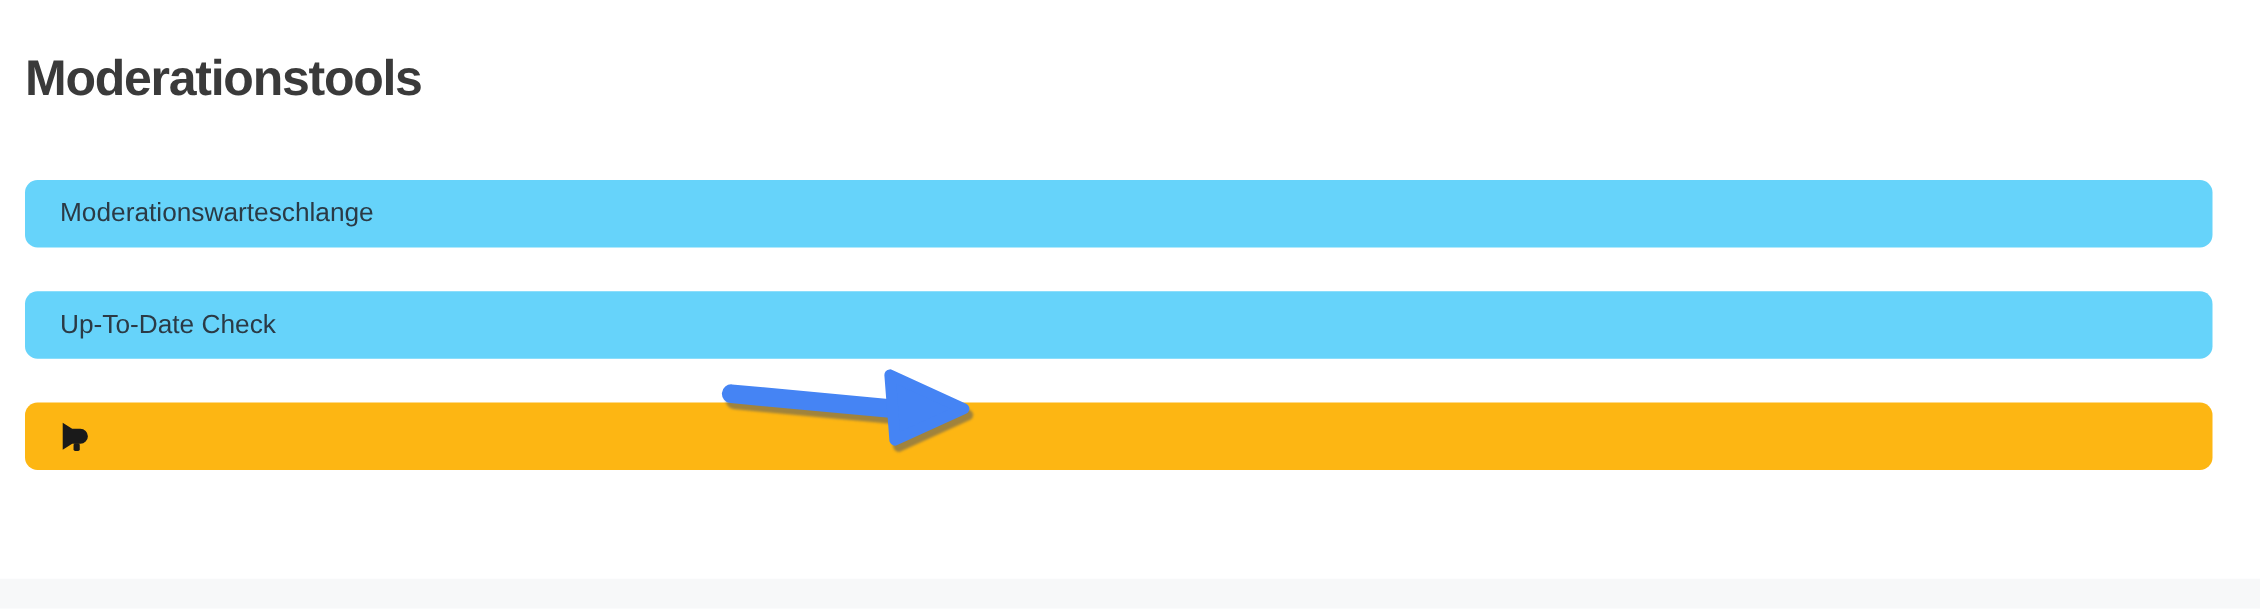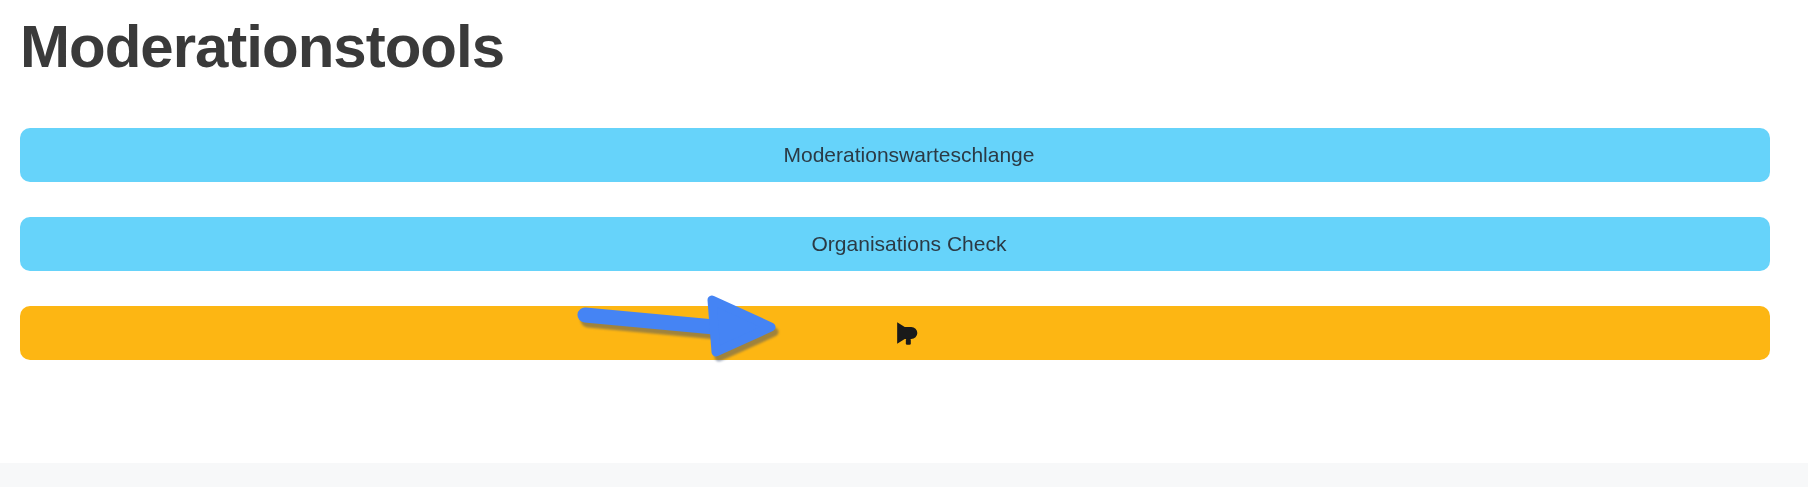--- a/index.html
+++ b/index.html
@@ -8,40 +8,39 @@
     background: #ffffff;
     font-family: "Liberation Sans", sans-serif;
   }
   body {
     position: relative;
     width: 1808px;
     height: 487px;
     overflow: hidden;
   }
   .page-title {
-    margin: 12px 0 0 20px;
-    font-size: 60px;
+    margin: 28px 0 0 20px;
+    font-size: 40px;
     line-height: 70px;
     font-weight: 700;
     letter-spacing: -1px;
     color: var(--heading-text, #3a3a3a);
   }
   .buttons {
     margin: 46px 38px 0 20px;
     display: flex;
     flex-direction: column;
     gap: 35px;
   }
   .btn {
     position: relative;
     height: 54px;
     border-radius: 10px;
     display: flex;
     align-items: center;
-    justify-content: center;
     font-size: 21px;
     text-decoration: none;
     cursor: pointer;
     user-select: none;
     padding-left: 28px;
   }
   .btn-blue {
     background: var(--btn-blue, #66d3fa);
     color: var(--btn-blue-text, #2b3a45);
   }
@@ -83,24 +82,24 @@
 <main>
 
   <h1 class="page-title">Moderationstools</h1>
 
   <div class="buttons">
 
     <a class="btn btn-blue">
       <span>Moderationswarteschlange</span>
     </a>
 
+    <a class="btn btn-blue">
+      <span>Up-To-Date Check</span>
+    </a>
 
-    <a class="btn btn-blue">
-      <span>Organisations Check</span>
-    </a>
 
     <a class="btn btn-orange">
       <svg class="megaphone" viewBox="0 0 24 24" aria-hidden="true">
         <g fill="#1a1a1a">
           <path d="M22 2 L22 22 L15 17.6 L9 17.6 A 5.6 5.6 0 0 1 9 6.4 L15 6.4 Z"></path>
           <rect x="9.4" y="17.2" width="4.6" height="5.6" rx="1.2"></rect>
         </g>
       </svg>
     </a>
 

